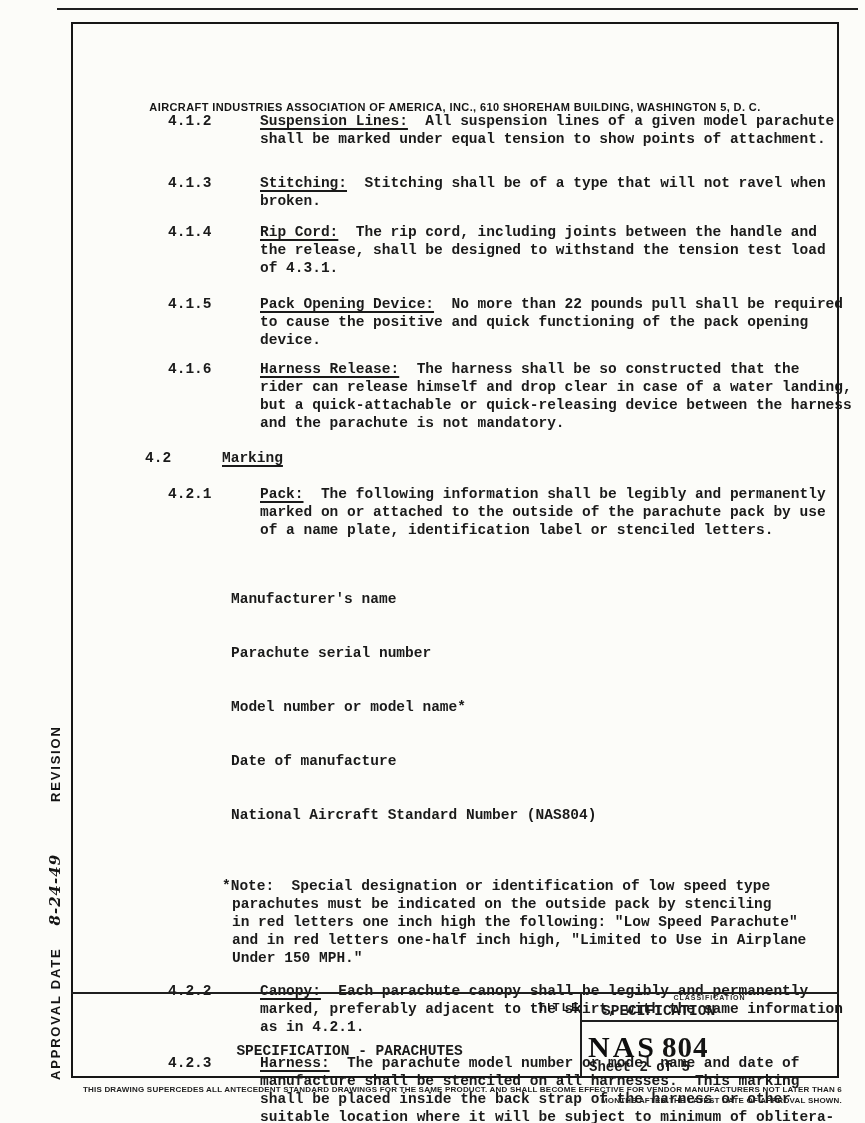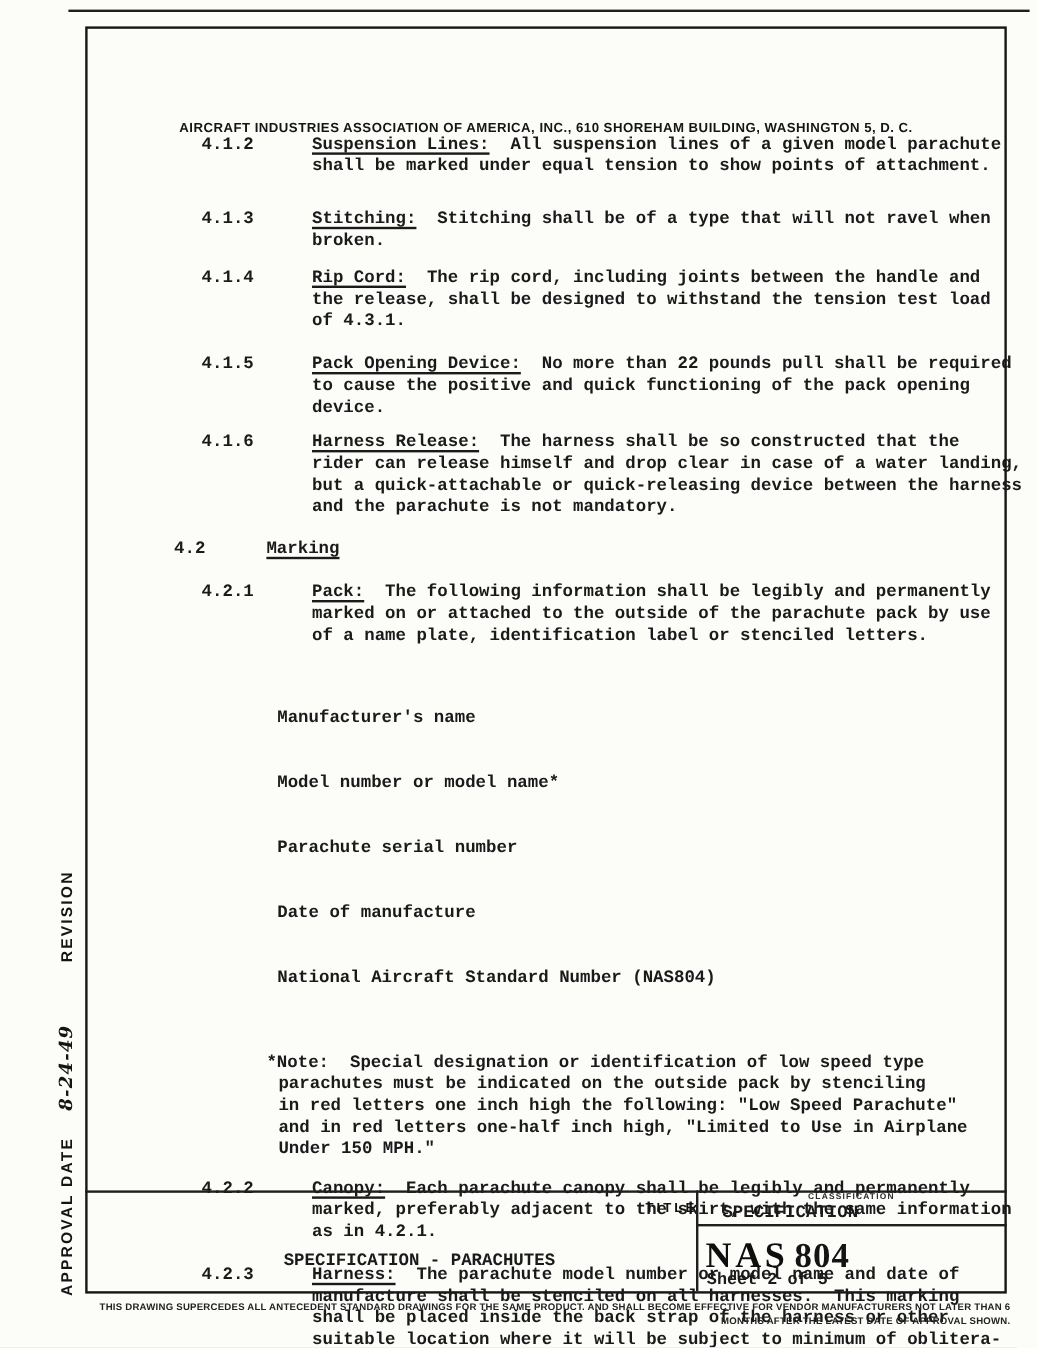--- a/index.html
+++ b/index.html
@@ -111,22 +111,22 @@
 
     <div class="sec mb15">
       <span class="num">4.2.1</span>
       <span class="txt"><span class="hd">Pack:</span><span>  The following information shall be legibly and permanently
 marked on or attached to the outside of the parachute pack by use
 of a name plate, identification label or stenciled letters.</span></span>
     </div>
 
     <div class="plist mb17">
       <div>Manufacturer's name</div>
+      <div>Parachute serial number</div>
       <div>Model number or model name*</div>
-      <div>Parachute serial number</div>
       <div>Date of manufacture</div>
       <div>National Aircraft Standard Number (NAS804)</div>
     </div>
 
     <div class="pnote mb15">*Note:  Special designation or identification of low speed type
 parachutes must be indicated on the outside pack by stenciling
 in red letters one inch high the following: "Low Speed Parachute"
 and in red letters one-half inch high, "Limited to Use in Airplane
 Under 150 MPH."</div>
 

